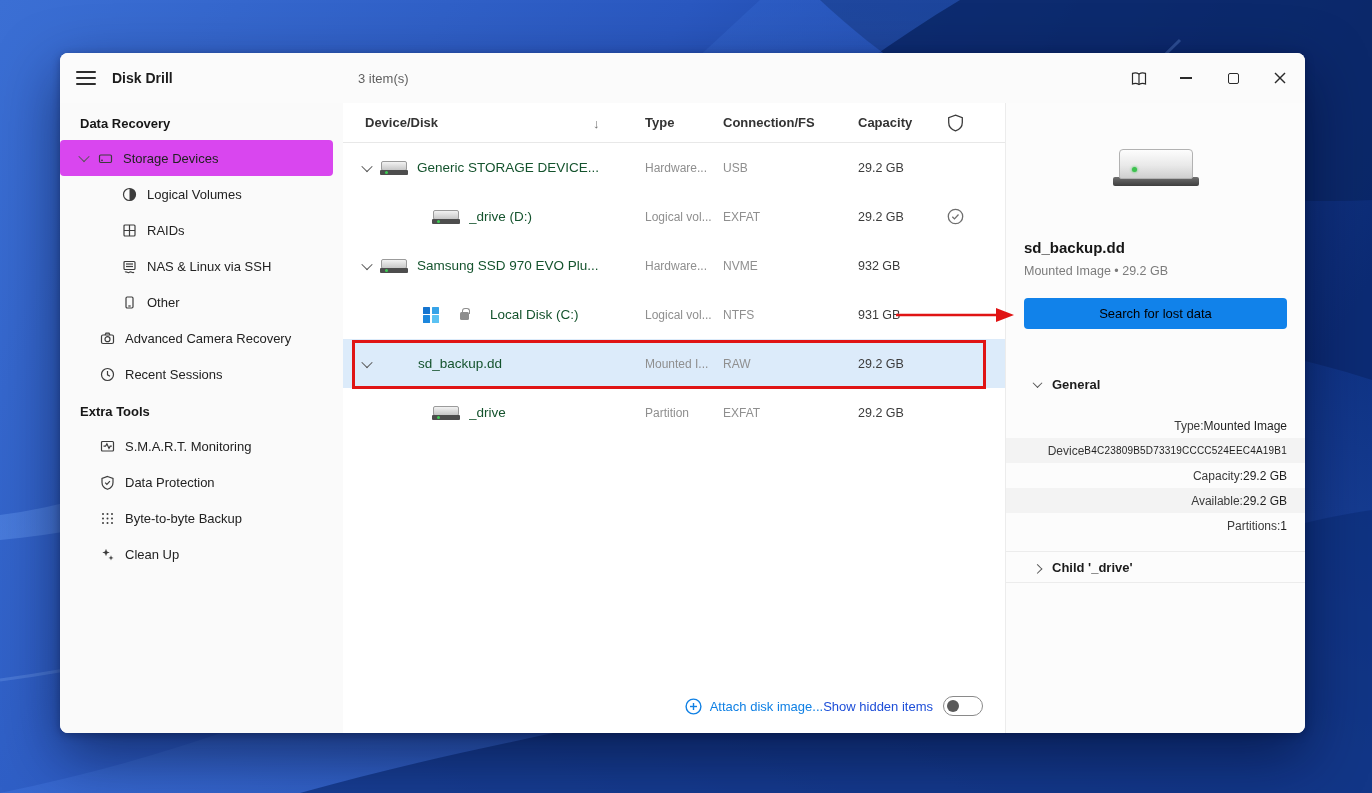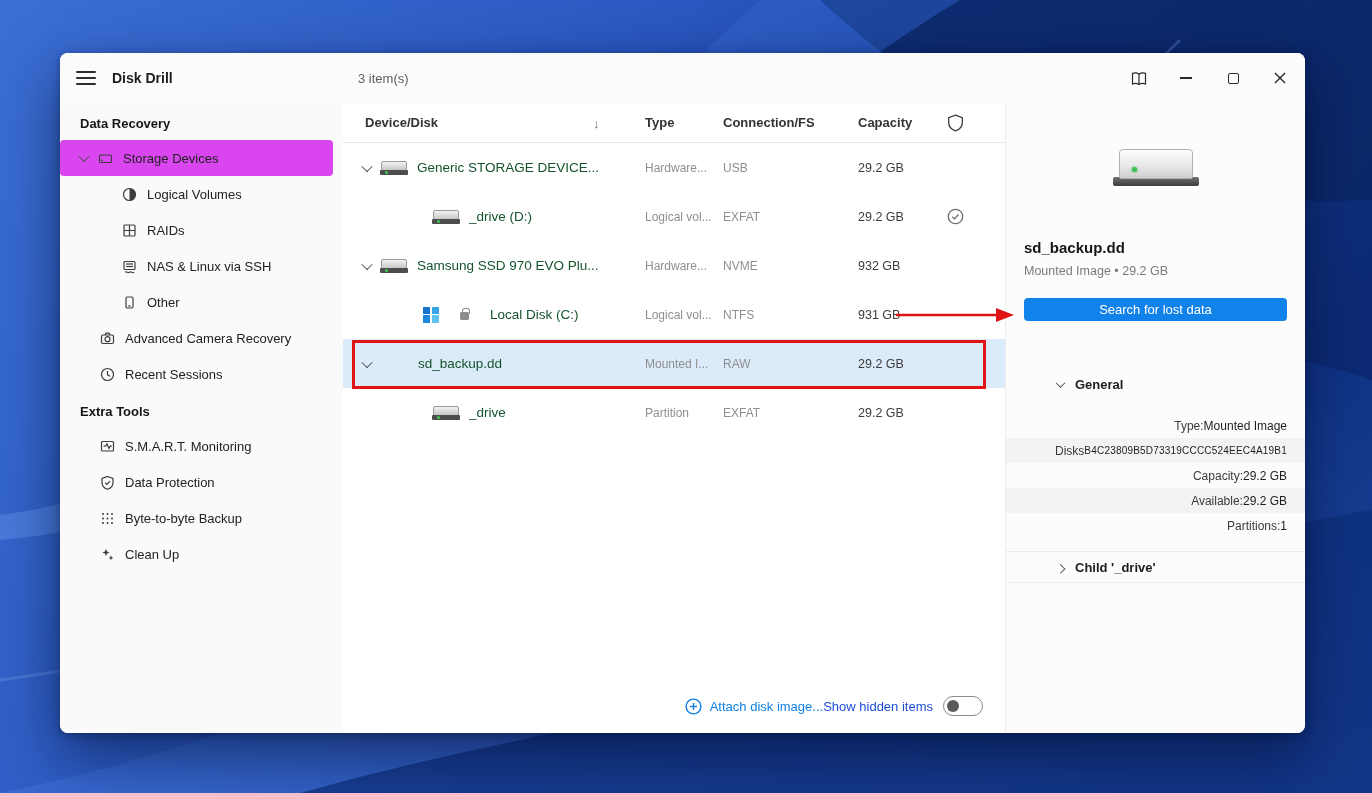--- a/index.html
+++ b/index.html
@@ -81,23 +81,23 @@
   .toggle .knob { position:absolute; left:3px; top:3px; width:12px; height:12px; border-radius:50%; background:#5a5a5a; }
 
   
   .details { width:300px; flex:0 0 300px; background:#fcfcfc; border-left:1px solid #ececec; position:relative; }
   .big-drive { position:absolute; top:46px; left:50%; transform:translateX(-50%); width:86px; }
   .bd-body { width:74px; height:30px; margin:0 auto; background:linear-gradient(180deg,#fdfdfd 0%,#e9e9e9 55%,#cfcfcf 100%); border:1px solid #b2b2b2; border-radius:4px 4px 2px 2px; position:relative; z-index:1; }
   .bd-led { position:absolute; left:12px; bottom:6px; width:5px; height:5px; border-radius:50%; background:#3dc24f; box-shadow:0 0 3px #3dc24f; }
   .bd-base { width:86px; height:9px; margin-top:-2px; background:linear-gradient(180deg,#6f6f6f,#3e3e3e); border-radius:2px; }
   .dtitle { position:absolute; left:18px; top:136px; font-size:15px; font-weight:700; color:#161616; }
   .dsub { position:absolute; left:18px; top:161px; font-size:12.5px; color:#7b7b7b; }
-  .search-btn { position:absolute; left:18px; right:18px; top:195px; height:23px; background:#1182ea; color:#ffffff;
+  .search-btn { position:absolute; left:18px; right:18px; top:195px; height:31px; background:#1182ea; color:#000000;
     border:none; border-radius:4px; font-size:13px; font-family:"Liberation Sans",sans-serif; cursor:pointer; }
-  .sect-head { position:absolute; left:0; right:0; display:flex; align-items:center; gap:11px; padding-left:51px; font-size:13px; font-weight:700; color:#1c1c1c; cursor:pointer; }
+  .sect-head { position:absolute; left:0; right:0; display:flex; align-items:center; gap:11px; padding-left:28px; font-size:13px; font-weight:700; color:#1c1c1c; cursor:pointer; }
   .sect-head .chev { width:7px; height:7px; }
   .sect-general { top:270px; height:22px; }
   .sect-child { top:448px; height:32px; border-top:1px solid #ececec; border-bottom:1px solid #ececec; }
   .props { position:absolute; left:0; right:0; top:310px; }
   .prow { height:25px; display:flex; align-items:center; justify-content:flex-end; padding:0 18px; font-size:12px; }
   .prow:nth-child(even) { background:#f3f3f3; }
   .pl { color:#3a3a3a; }
   .pv { color:#1d1d1d; }
   .prow.serial .pv { font-size:10px; letter-spacing:.2px; }
 
@@ -422,21 +422,21 @@
           <span class="chev chev-d"></span>
           <span>General</span>
         </div>
 
         <div class="props">
           <div class="prow">
               <span class="pl">Type:</span>
               <span class="pv">Mounted Image</span>
             </div>
           <div class="prow serial">
-              <span class="pl">Disks</span>
+              <span class="pl">Device</span>
               <span class="pv">B4C23809B5D73319CCCC524EEC4A19B1</span>
             </div>
           <div class="prow">
               <span class="pl">Capacity:</span>
               <span class="pv">29.2 GB</span>
             </div>
           <div class="prow">
               <span class="pl">Available:</span>
               <span class="pv">29.2 GB</span>
             </div>

